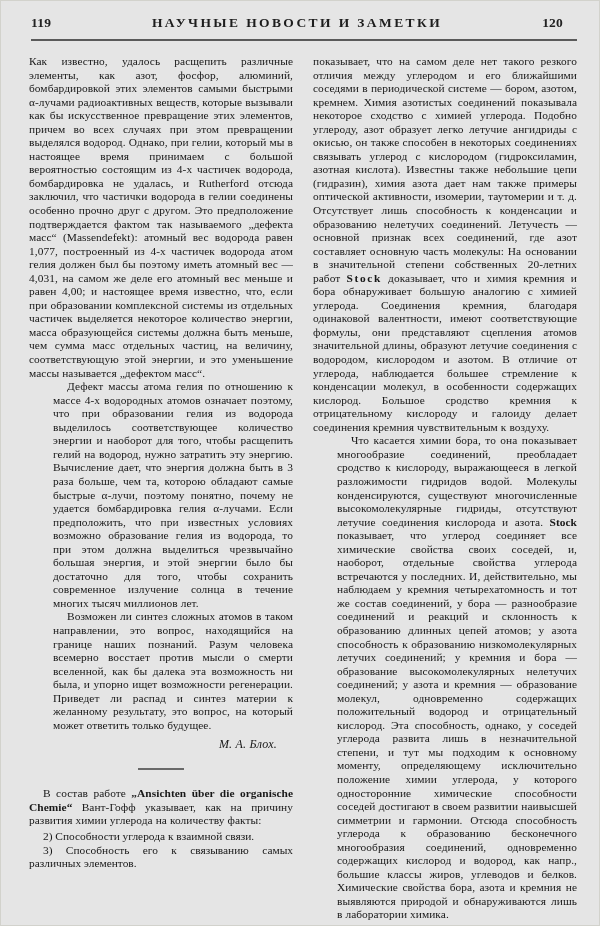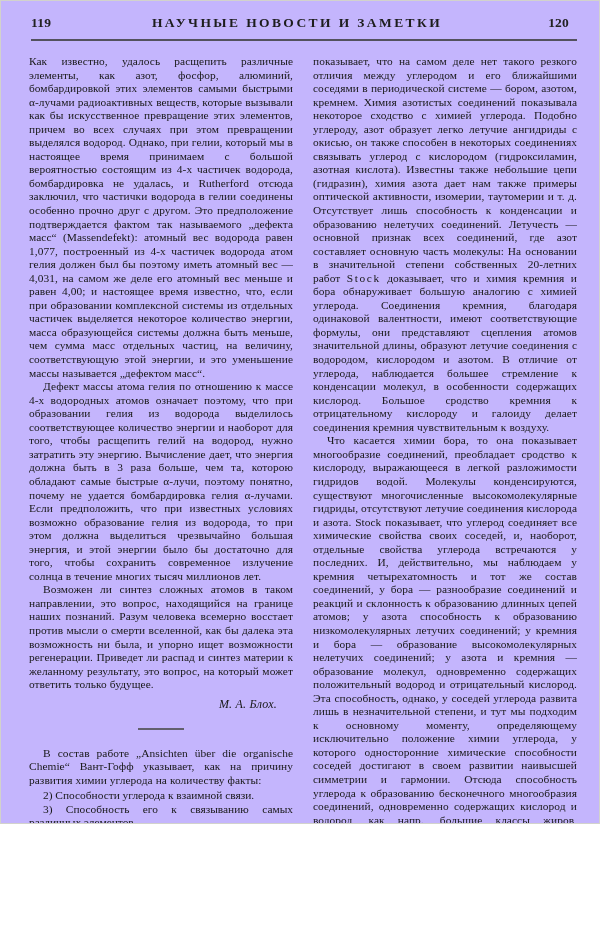--- a/index.html
+++ b/index.html
@@ -3,22 +3,22 @@
 <meta charset="utf-8">
 <style>
   html, body {
     margin: 0;
     padding: 0;
     background: #ffffff;
   }
   .page {
     position: relative;
     width: 600px;
-    height: 824px;
-    background: #c4b5fd;
+    height: 926px;
+    background: #e5e5e5;
     box-sizing: border-box;
     border: 1px solid #d2d2cc;
     overflow: hidden;
     font-family: "Liberation Serif", "DejaVu Serif", serif;
     color: #181818;
   }
   .page-inner {
     position: absolute;
     left: 28px;
     top: 14px;
@@ -33,21 +33,21 @@
   }
   .folio {
     position: absolute;
     top: 0;
     font-size: 13.5px;
     font-weight: bold;
     letter-spacing: 0.2px;
     color: #222;
   }
   .folio-left  { left: 2px; }
-  .folio-right { right: 8px; text-align: center; }
+  .folio-right { right: 14px; text-align: center; }
   .head-title {
     position: absolute;
     left: 0; right: 12px;
     top: 0;
     text-align: center;
     font-size: 13.5px;
     font-weight: bold;
     letter-spacing: 2.4px;
     color: #1d1d1d;
   }
@@ -78,21 +78,21 @@
     font-size: 11.4px;
     line-height: 13.55px;
     text-align: justify;
     text-indent: 14px;
     letter-spacing: 0.05px;
     -webkit-hyphens: none;
     hyphens: none;
     word-spacing: 0.1px;
   }
   p.para.noindent { text-indent: 0; }
-  p.para + p.para { margin-top: 0px; }
+  p.para + p.para { margin-top: 0px; margin-left: 24px; }
 
   
   .signature {
     margin-top: 5px;
     text-align: right;
     padding-right: 16px;
     font-size: 12px;
     font-style: italic;
     letter-spacing: .2px;
   }
@@ -119,21 +119,21 @@
 
   .list-item {
     margin: 0;
     font-size: 11.4px;
     line-height: 13.55px;
     text-align: justify;
     text-indent: 14px;
   }
   .spacer-xs { height: 2px; }
 
-  .latin { font-family: "Liberation Serif", "DejaVu Serif", serif; }
+  .latin { font-family: "Liberation Serif", "DejaVu Serif", serif; font-weight: bold; }
   .spaced { letter-spacing: 1.6px; }
 </style>
 </head>
 <body>
 
 <div class="page">
   <div class="page-inner">
 
     <div class="running-head">
       <div class="folio folio-left">119</div>

